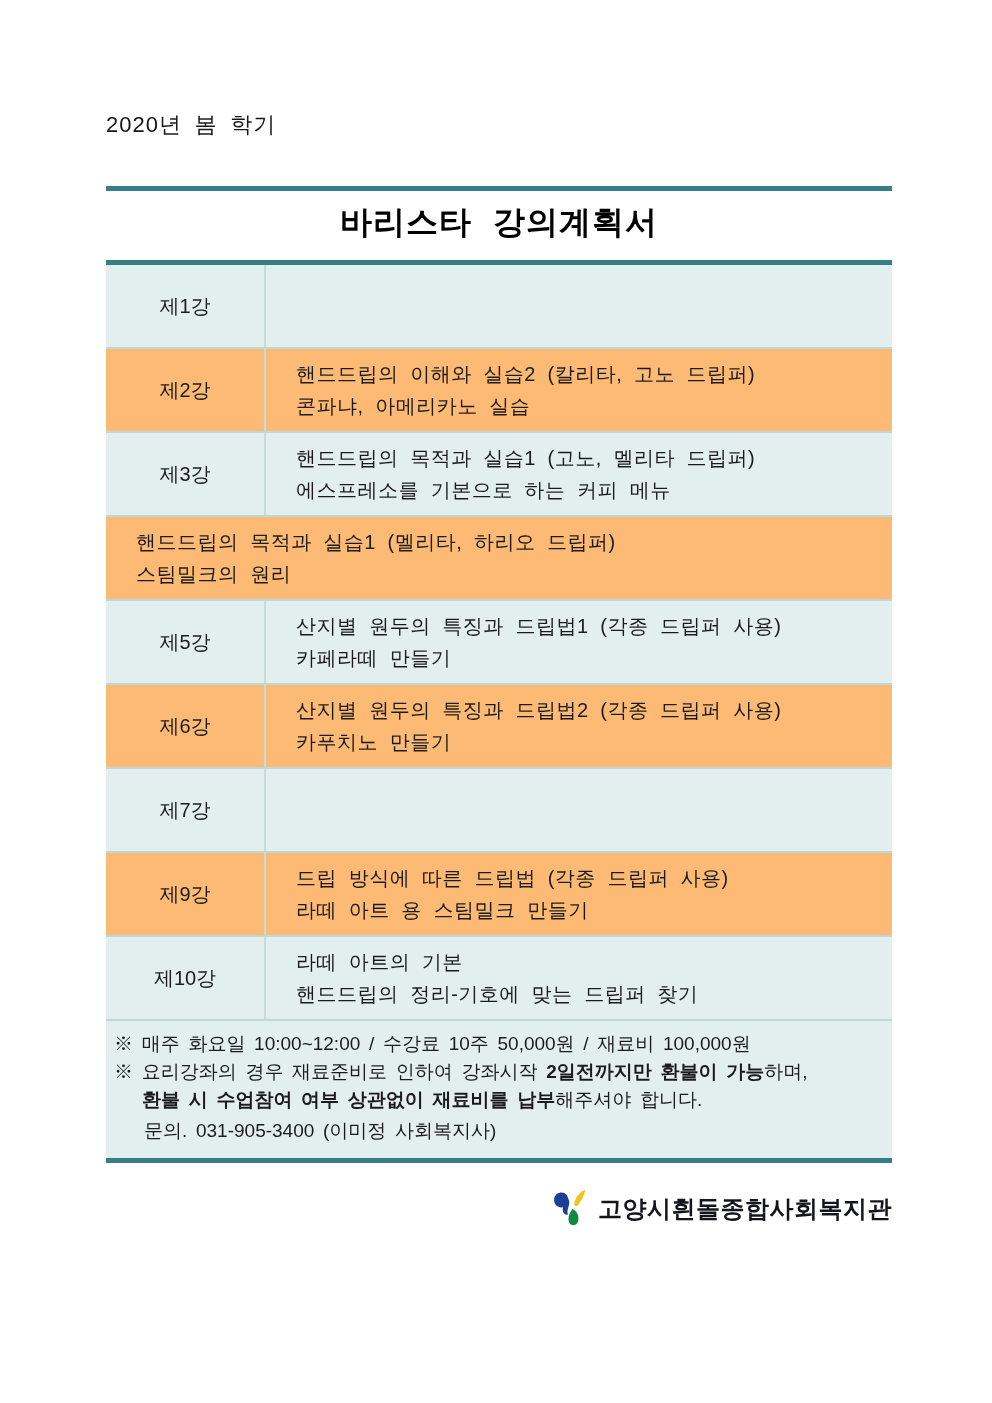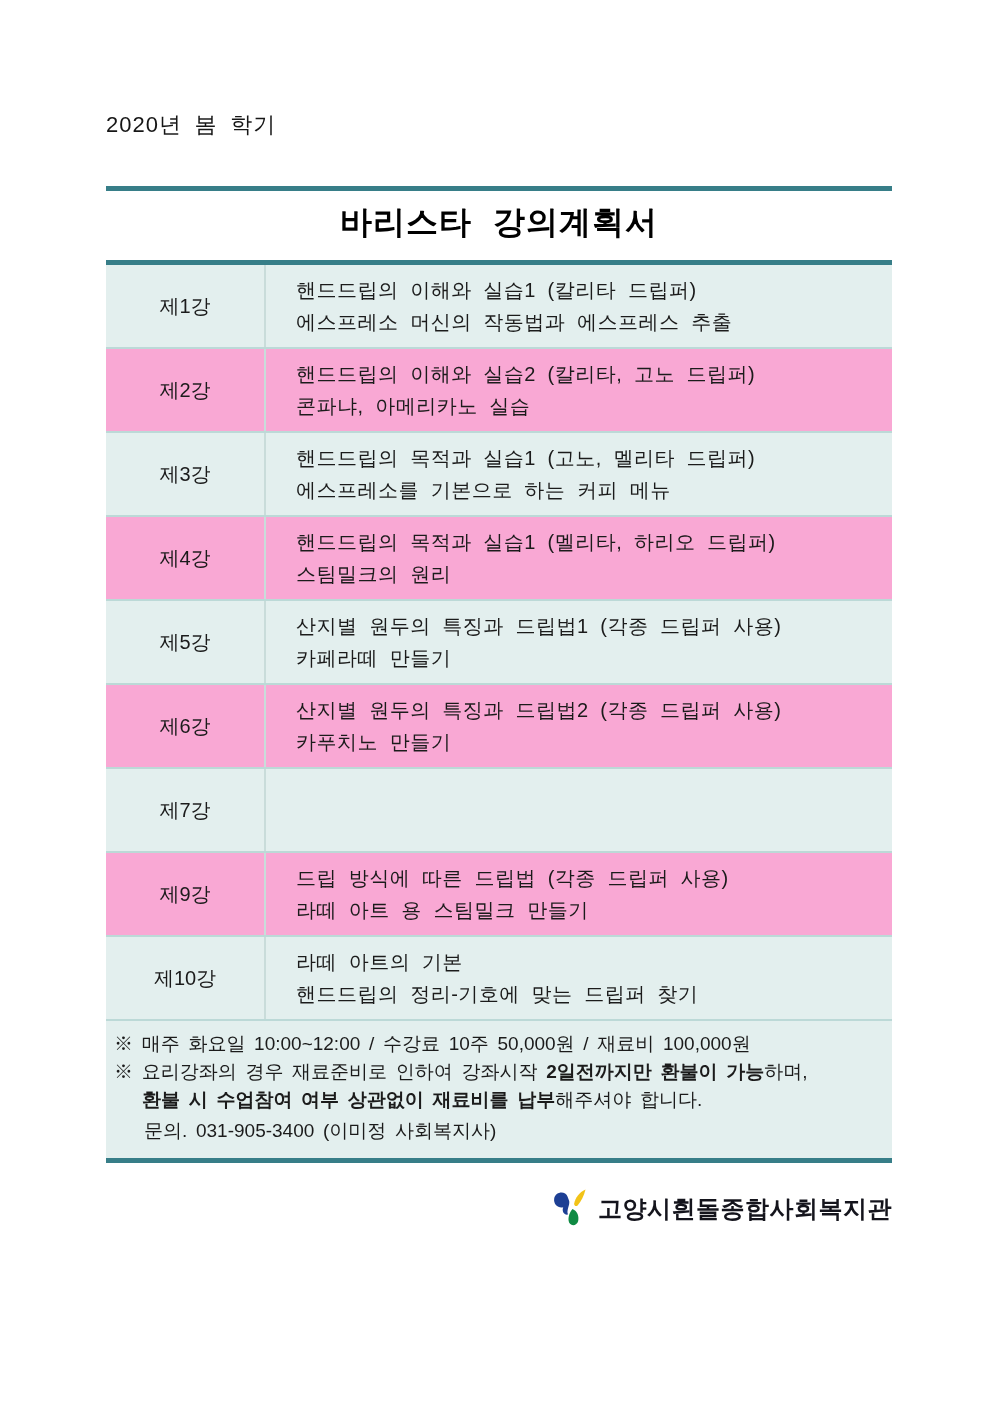--- a/index.html
+++ b/index.html
@@ -45,21 +45,21 @@
   }
   .lesson-table {
     margin-top: 15px;
     border-top: 5px solid #377e88;
   }
   .t-row {
     display: flex;
     height: 82px;
     align-items: center;
     border-bottom: 2px solid #bcd9d7;
-    background: #f9a8d4;
+    background: #fdba74;
   }
   .t-row:nth-child(odd) { background: #e3efee; }
   .cell-num {
     flex: 0 0 158px;
     align-self: stretch;
     display: flex;
     align-items: center;
     justify-content: center;
     border-right: 2px solid #c9dcda;
     font-size: 20px;
@@ -110,41 +110,36 @@
 
     <div class="semester">2020년 봄 학기</div>
 
     <div class="rule-top"></div>
 
     <div class="doc-title">바리스타 강의계획서</div>
 
     <div class="lesson-table">
       <div class="t-row">
         <div class="cell-num">제1강</div>
-        <div class="cell-desc">
-          <div>핸드드립의 이해와 실습1 (칼리타 드립퍼)</div>
-          <div>에스프레소 머신의 작동법과 에스프레스 추출</div>
-        </div>
       </div>
       <div class="t-row">
         <div class="cell-num">제2강</div>
         <div class="cell-desc">
           <div>핸드드립의 이해와 실습2 (칼리타, 고노 드립퍼)</div>
           <div>콘파냐, 아메리카노 실습</div>
         </div>
       </div>
       <div class="t-row">
         <div class="cell-num">제3강</div>
         <div class="cell-desc">
           <div>핸드드립의 목적과 실습1 (고노, 멜리타 드립퍼)</div>
           <div>에스프레소를 기본으로 하는 커피 메뉴</div>
         </div>
       </div>
       <div class="t-row">
-        <div class="cell-num">제4강</div>
         <div class="cell-desc">
           <div>핸드드립의 목적과 실습1 (멜리타, 하리오 드립퍼)</div>
           <div>스팀밀크의 원리</div>
         </div>
       </div>
       <div class="t-row">
         <div class="cell-num">제5강</div>
         <div class="cell-desc">
           <div>산지별 원두의 특징과 드립법1 (각종 드립퍼 사용)</div>
           <div>카페라떼 만들기</div>

